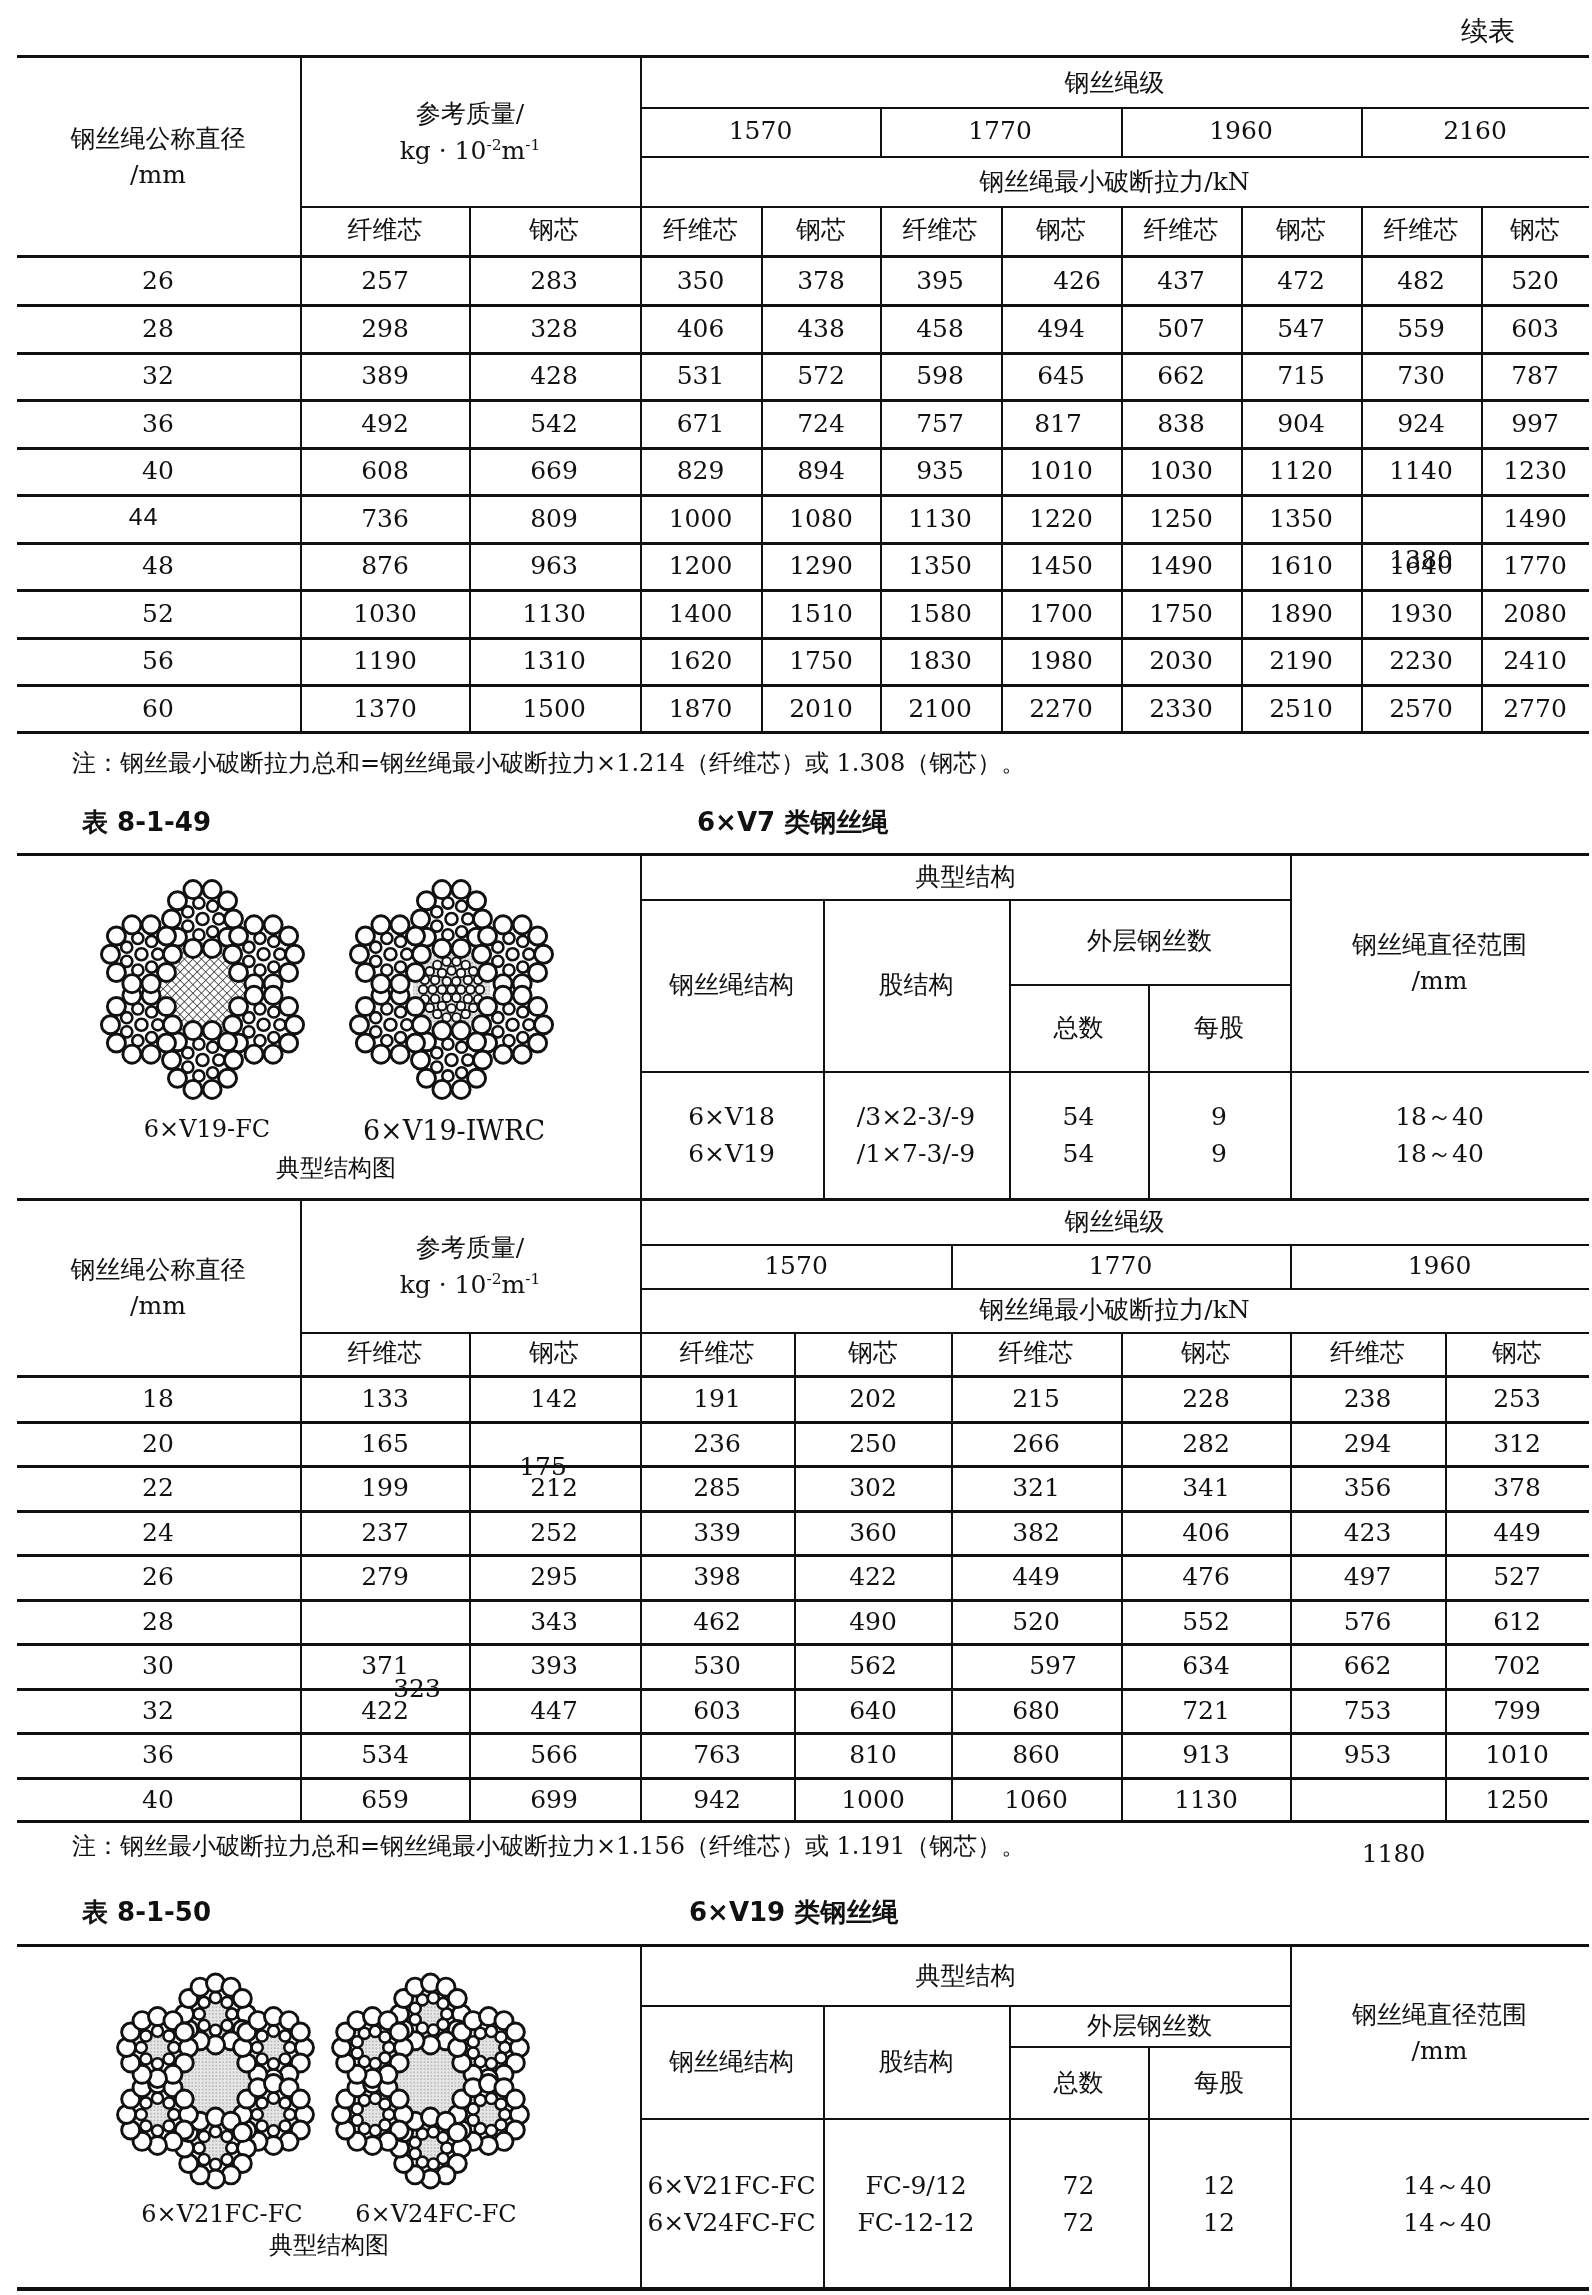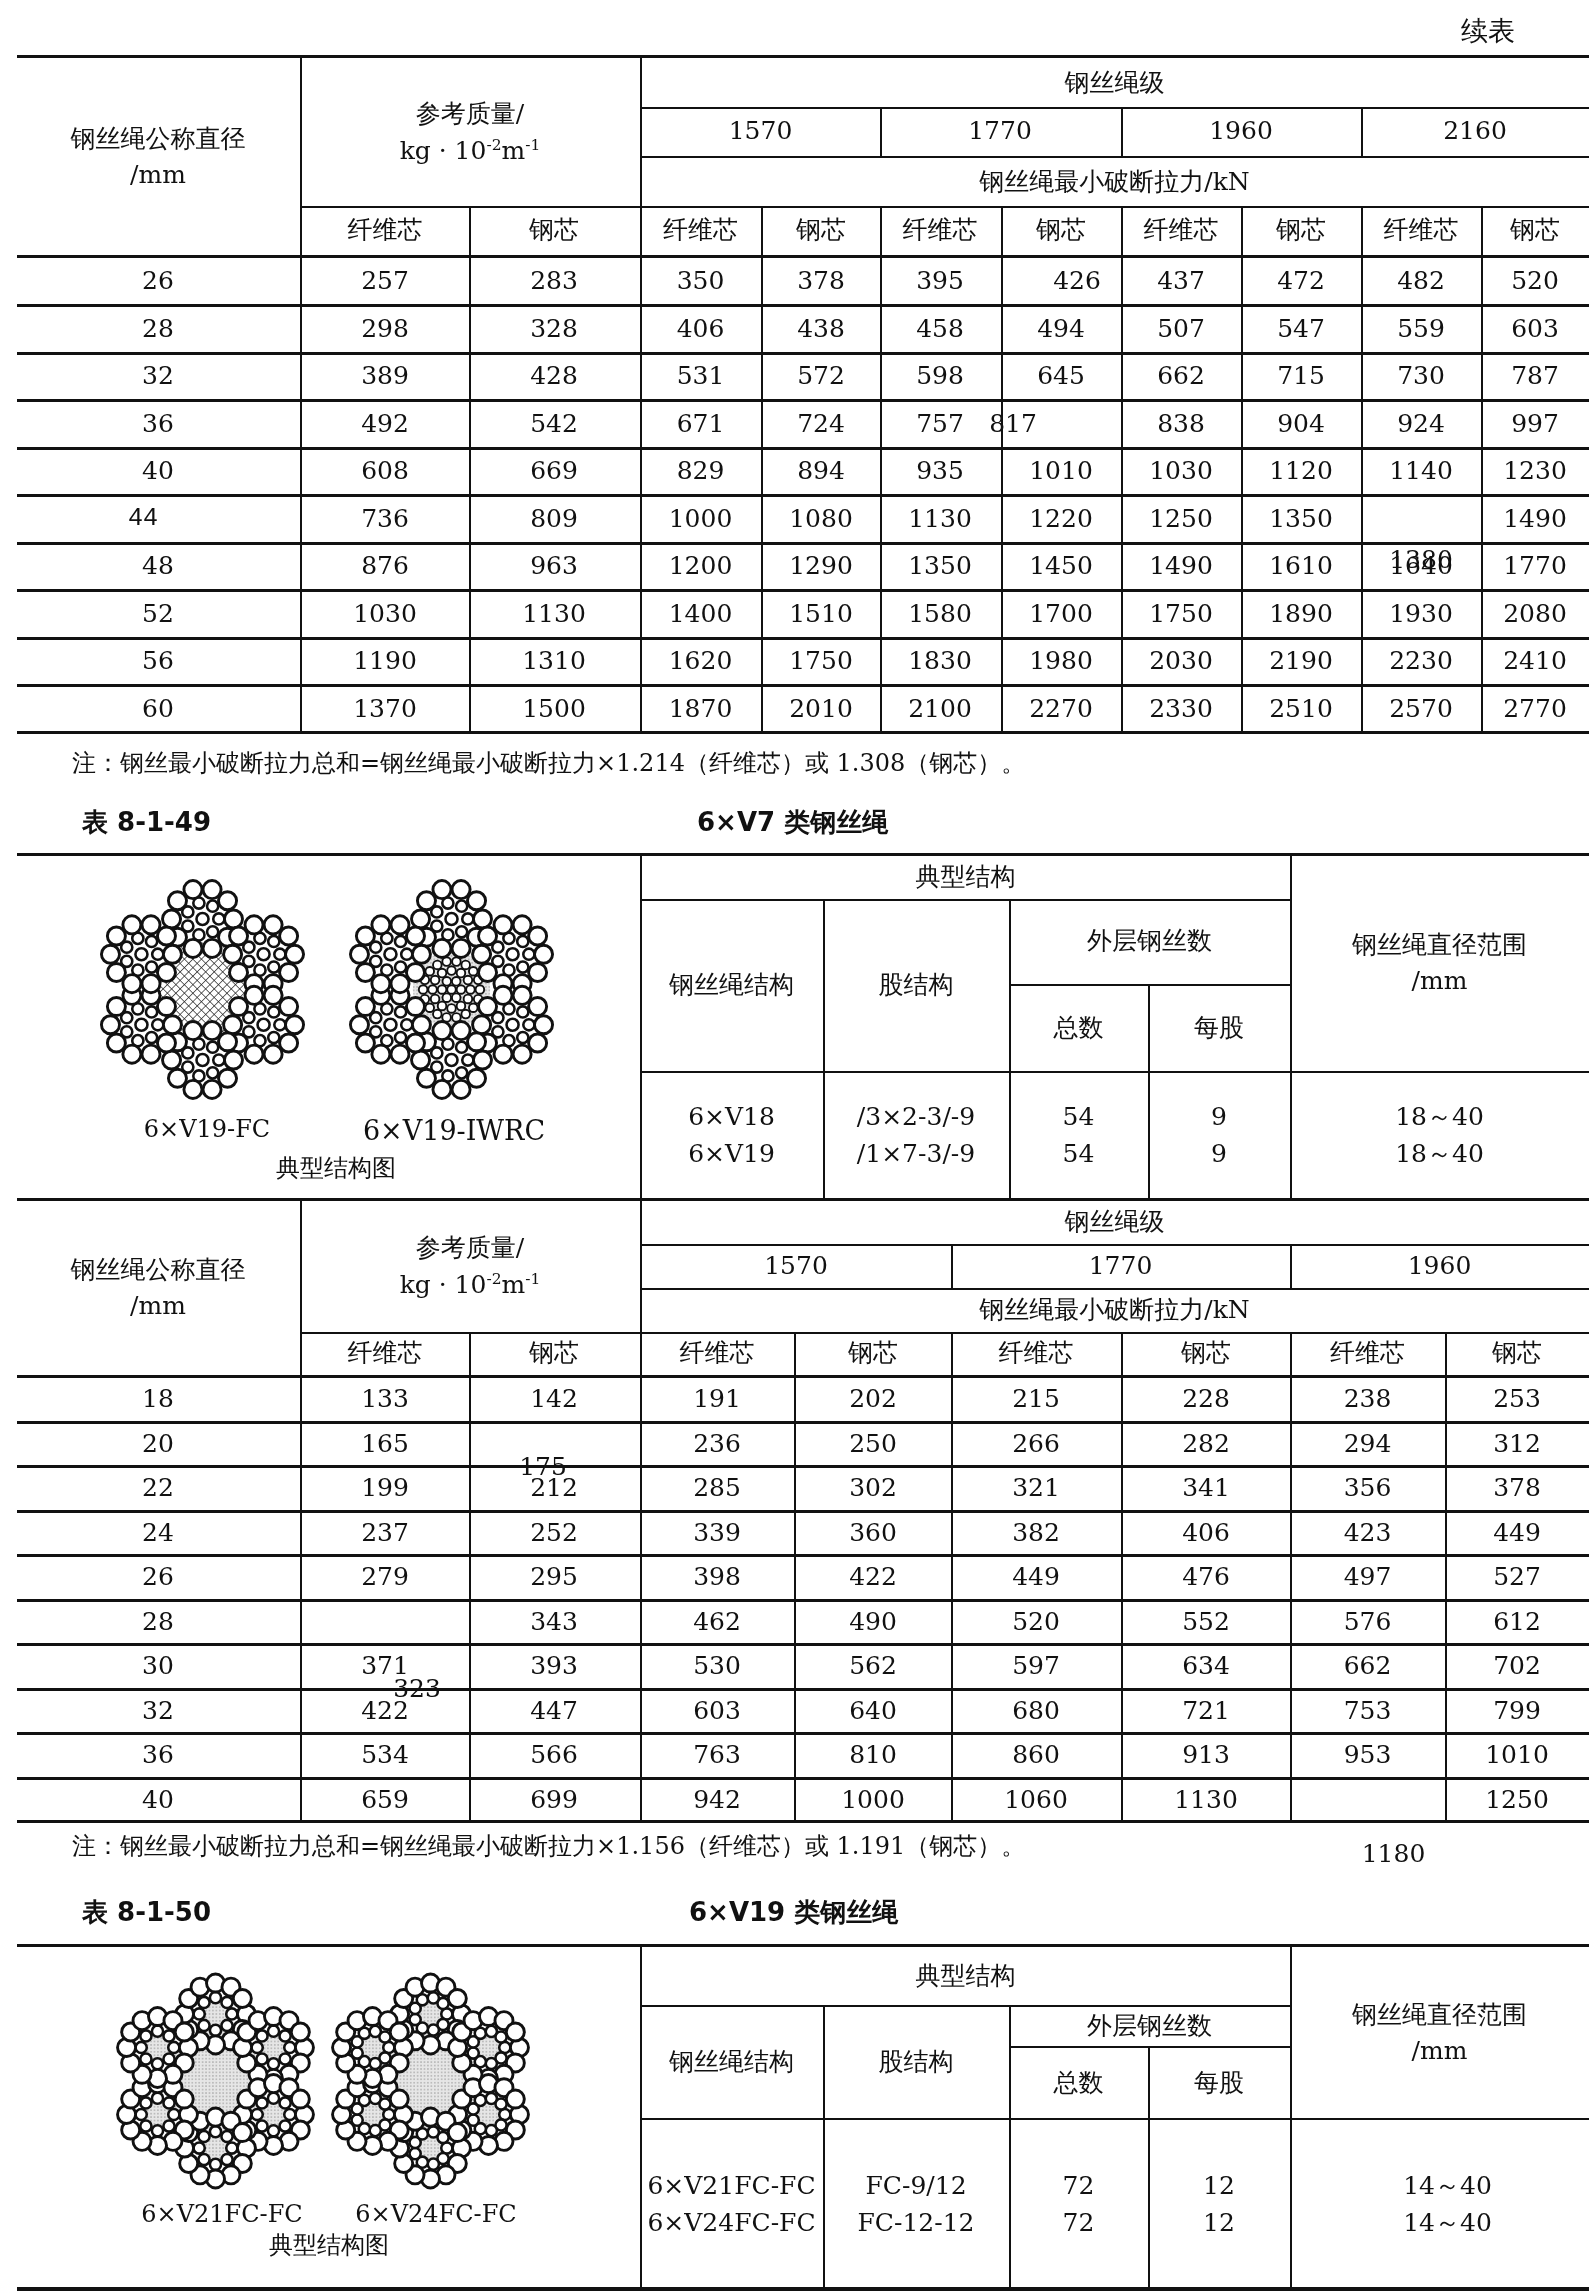--- a/index.html
+++ b/index.html
@@ -113,21 +113,21 @@
         <div class="cell" style="left: 1481px; top: 352px; width: 108px; height: 48px;">787</div>
         <div class="hl" style="left: 17px; top: 352px; width: 1572px; height: 2.6px;"></div>
       </div>
       <div>
         <div class="cell" style="left: 17px; top: 400px; width: 282px; height: 48px;">36</div>
         <div class="cell" style="left: 300px; top: 400px; width: 170px; height: 48px;">492</div>
         <div class="cell" style="left: 469px; top: 400px; width: 170px; height: 48px;">542</div>
         <div class="cell" style="left: 640px; top: 400px; width: 121px; height: 48px;">671</div>
         <div class="cell" style="left: 761px; top: 400px; width: 120px; height: 48px;">724</div>
         <div class="cell" style="left: 880px; top: 400px; width: 120px; height: 48px;">757</div>
-        <div class="cell" style="left: 953px; top: 400px; width: 120px; height: 48px;">817</div>
+        <div class="cell" style="left: 998px; top: 400px; width: 120px; height: 48px;">817</div>
         <div class="cell" style="left: 1121px; top: 400px; width: 120px; height: 48px;">838</div>
         <div class="cell" style="left: 1241px; top: 400px; width: 120px; height: 48px;">904</div>
         <div class="cell" style="left: 1361px; top: 400px; width: 120px; height: 48px;">924</div>
         <div class="cell" style="left: 1481px; top: 400px; width: 108px; height: 48px;">997</div>
         <div class="hl" style="left: 17px; top: 399px; width: 1572px; height: 2.6px;"></div>
       </div>
       <div>
         <div class="cell" style="left: 17px; top: 447px; width: 282px; height: 48px;">40</div>
         <div class="cell" style="left: 300px; top: 447px; width: 170px; height: 48px;">608</div>
         <div class="cell" style="left: 469px; top: 447px; width: 170px; height: 48px;">669</div>
@@ -663,21 +663,21 @@
         <div class="cell" style="left: 1290px; top: 1600px; width: 155px; height: 44px;">576</div>
         <div class="cell" style="left: 1445px; top: 1600px; width: 144px; height: 44px;">612</div>
         <div class="hl" style="left: 17px; top: 1599px; width: 1572px; height: 2.6px;"></div>
       </div>
       <div>
         <div class="cell" style="left: 17px; top: 1644px; width: 282px; height: 44px;">30</div>
         <div class="cell" style="left: 300px; top: 1644px; width: 170px; height: 44px;">371</div>
         <div class="cell" style="left: 469px; top: 1644px; width: 170px; height: 44px;">393</div>
         <div class="cell" style="left: 640px; top: 1644px; width: 154px; height: 44px;">530</div>
         <div class="cell" style="left: 794px; top: 1644px; width: 158px; height: 44px;">562</div>
-        <div class="cell" style="left: 951px; top: 1644px; width: 170px; height: 44px;">597</div>
+        <div class="cell" style="left: 951px; top: 1644px; width: 170px; height: 44px; padding-left: 17px;">597</div>
         <div class="cell" style="left: 1121px; top: 1644px; width: 170px; height: 44px;">634</div>
         <div class="cell" style="left: 1290px; top: 1644px; width: 155px; height: 44px;">662</div>
         <div class="cell" style="left: 1445px; top: 1644px; width: 144px; height: 44px;">702</div>
         <div class="hl" style="left: 17px; top: 1643px; width: 1572px; height: 2.6px;"></div>
       </div>
       <div>
         <div class="cell" style="left: 17px; top: 1689px; width: 282px; height: 44px;">32</div>
         <div class="cell" style="left: 300px; top: 1689px; width: 170px; height: 44px;">422</div>
         <div class="cell" style="left: 469px; top: 1689px; width: 170px; height: 44px;">447</div>
         <div class="cell" style="left: 640px; top: 1689px; width: 154px; height: 44px;">603</div>

